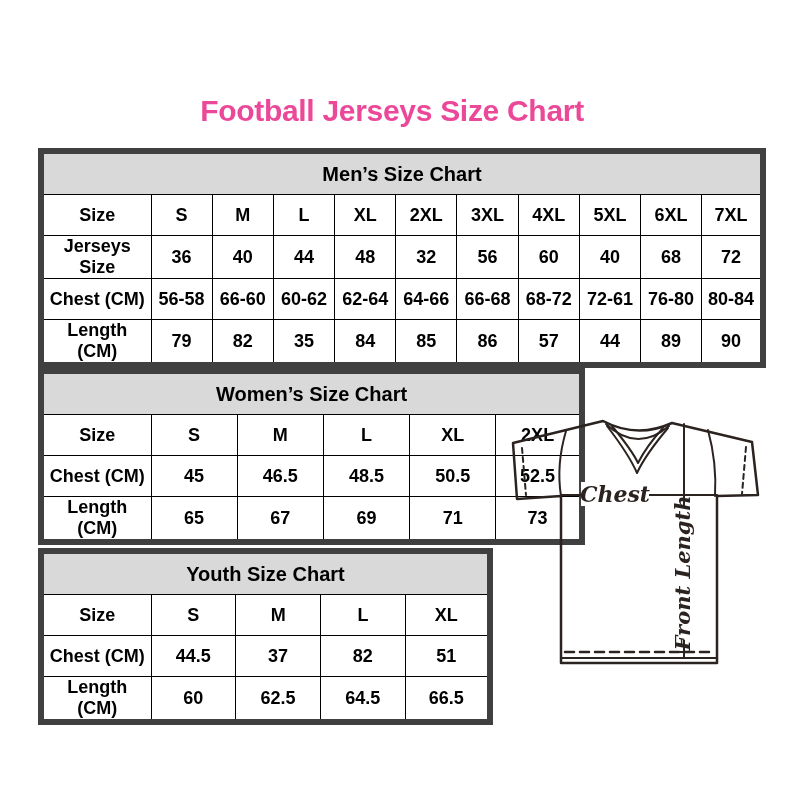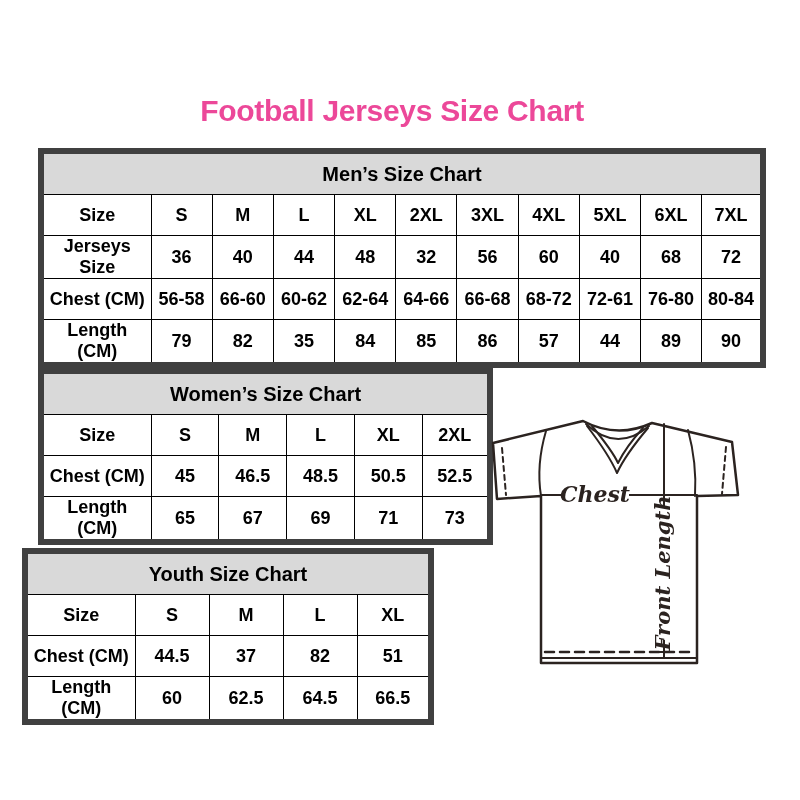--- a/index.html
+++ b/index.html
@@ -18,24 +18,24 @@
     background:#fff; border:6px solid #404040;
   }
   table.size-table td {
     border:1.5px solid #000; text-align:center; vertical-align:middle;
     font-weight:bold; font-size:18px; height:40px; padding:0 2px; color:#000;
   }
   table.size-table td.tbl-header {
     background:#d9d9d9; font-size:20px; height:40px;
   }
   #men-table   { left:38px; top:148px; width:728px; }
-  #women-table { left:38px; top:368px; width:455px; }
-  #youth-table { left:22px; top:548px; width:412px; }
+  #women-table { left:38px; top:368px; width:547px; }
+  #youth-table { left:38px; top:548px; width:455px; }
   #jersey-diagram {
-    position:absolute; left:480px; top:395px; width:280px; height:280px;
+    position:absolute; left:500px; top:395px; width:280px; height:280px;
   }
   .dlabel { font-family:"DejaVu Serif", serif; font-style:italic; font-weight:bold; }
 </style>
 </head>
 <body>
 
 <div id="stage">
 
   <div class="page-title">Football Jerseys Size Chart</div>
 

